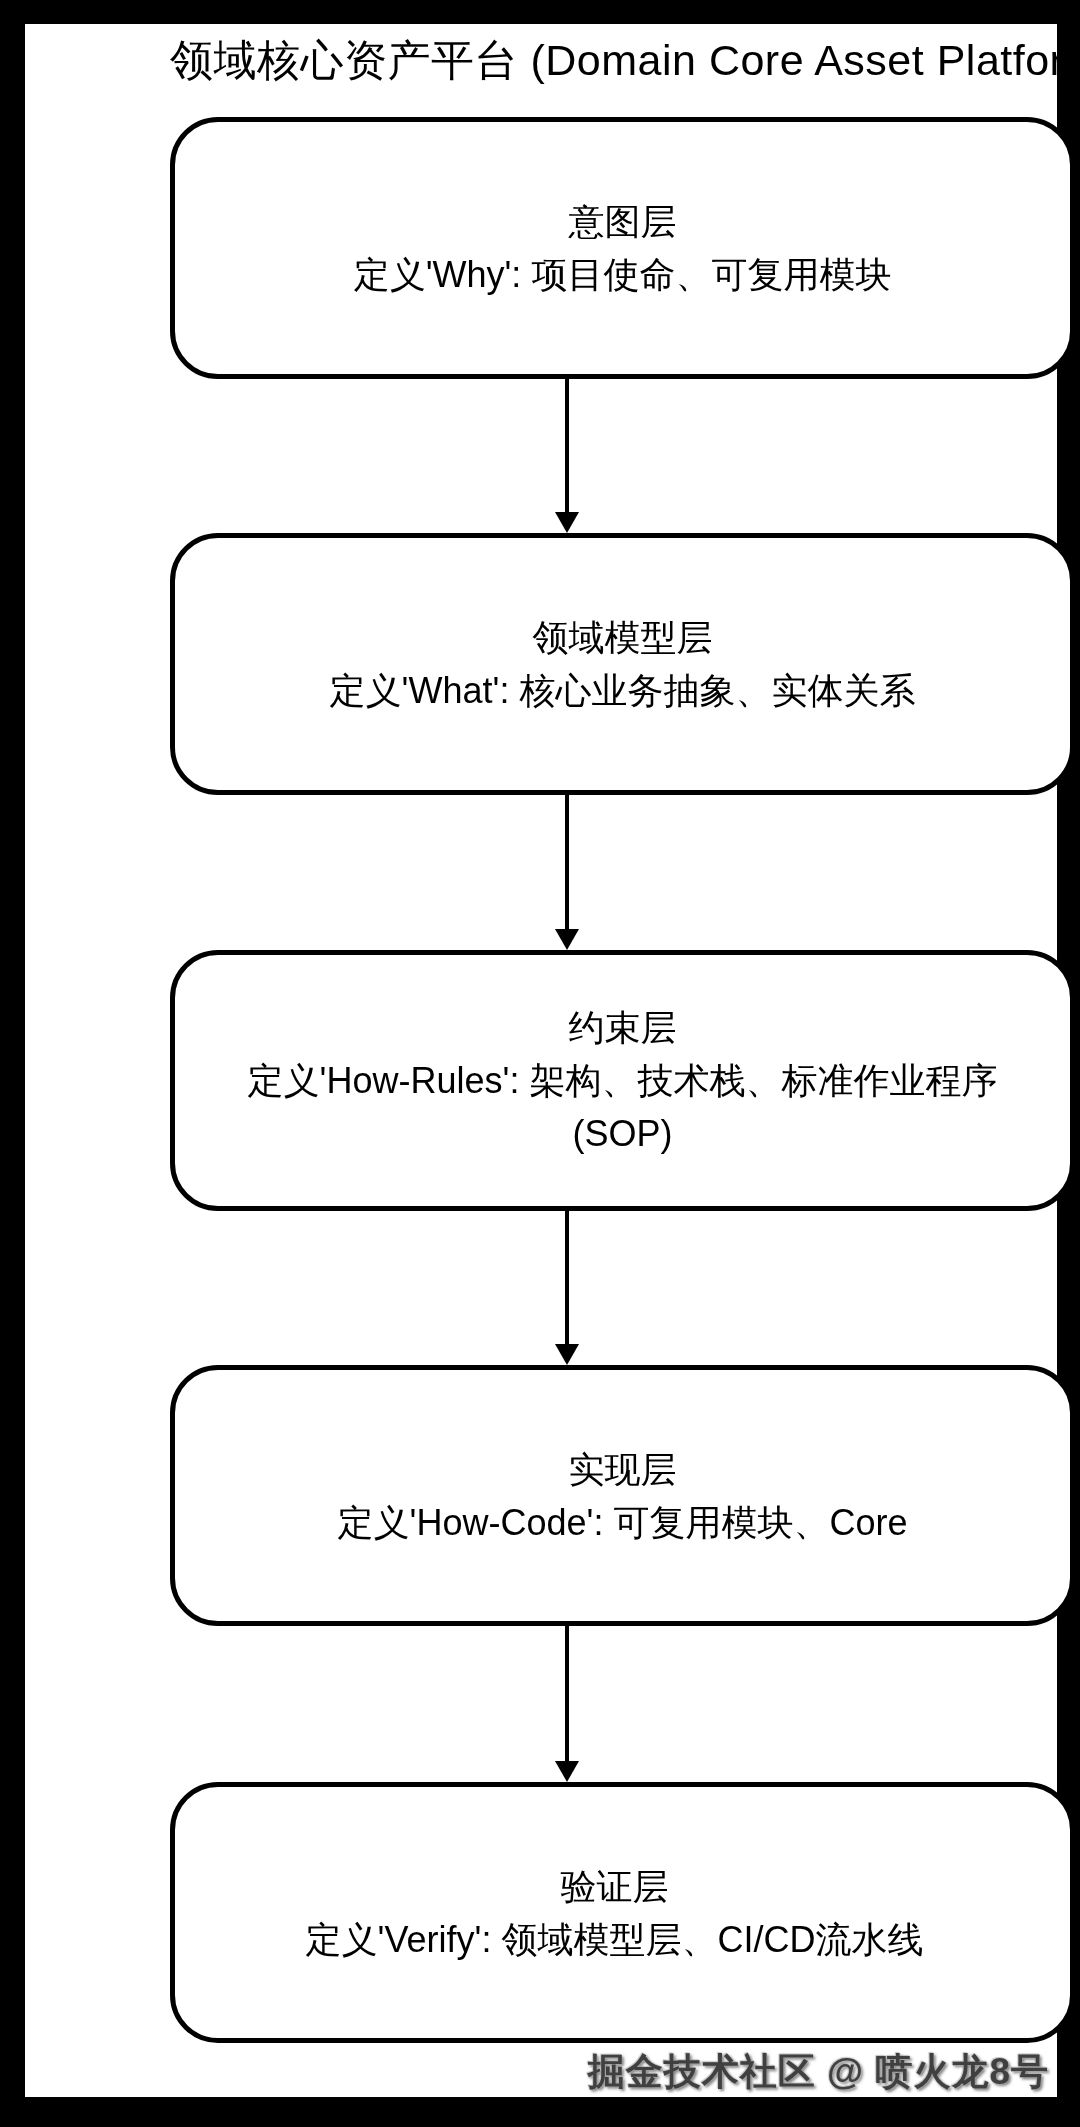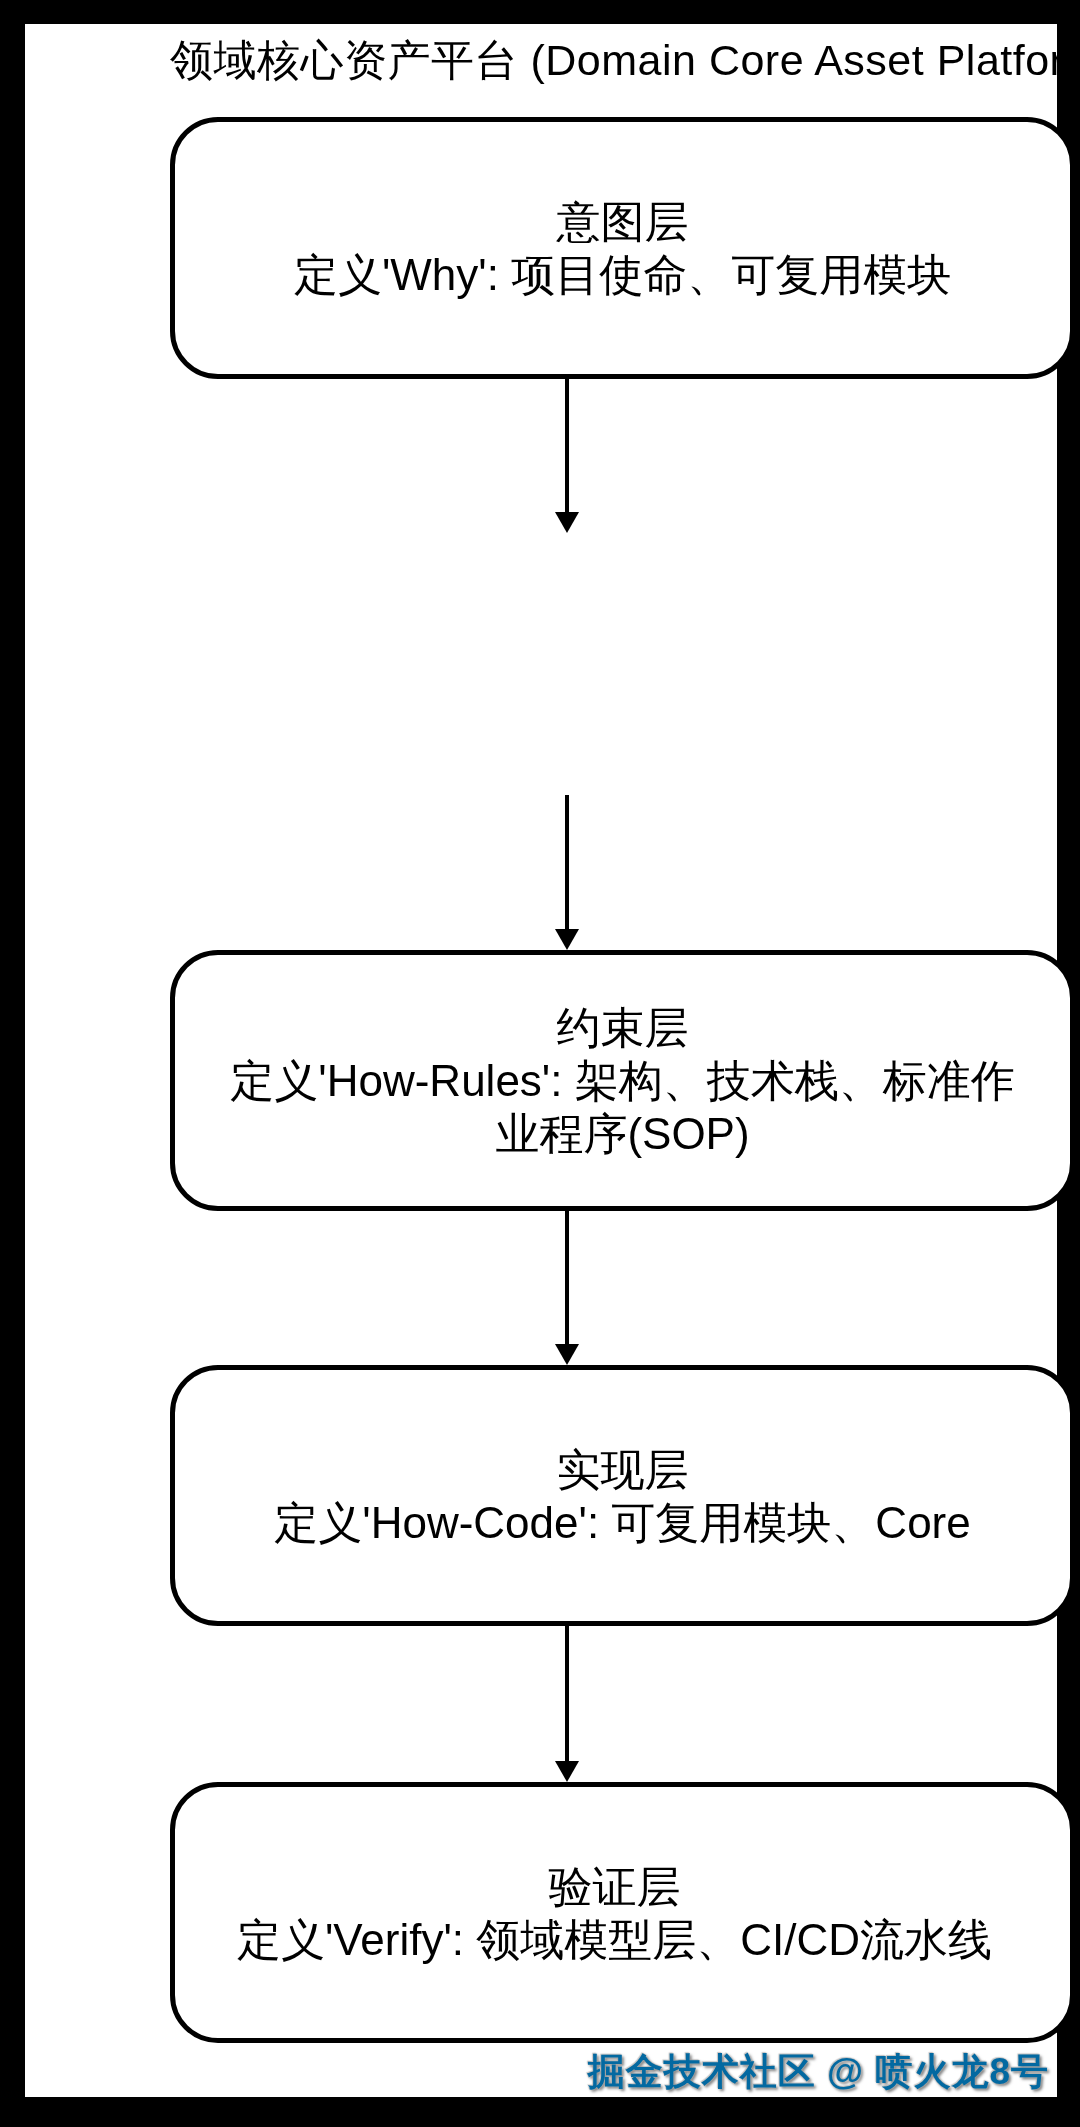--- a/index.html
+++ b/index.html
@@ -42,21 +42,21 @@
     box-sizing: border-box;
     background: #ffffff;
     border: 5px solid #000000;
     border-radius: 48px;
     display: flex;
     flex-direction: column;
     align-items: center;
     justify-content: center;
     text-align: center;
     color: #000000;
-    font-size: 44px;
+    font-size: 36px;
     line-height: 53px;
     padding: 0 36px;
   }
   .node-1 { top: 93px;   height: 262px; }
   .node-2 { top: 509px;  height: 262px; }
   .node-3 { top: 926px;  height: 261px; }
   .node-4 { top: 1341px; height: 261px; text-align: center; }
   .node-5 { top: 1758px; height: 261px; padding-left: 20px; }
   .node-title, .node-desc {
     display: block;
@@ -84,21 +84,21 @@
     border-left: 12px solid transparent;
     border-right: 12px solid transparent;
     border-top: 21px solid #000000;
   }
   .watermark {
     position: absolute;
     right: 8px;
     bottom: 0px;
     font-size: 37px;
     font-weight: bold;
-    color: #0369a1;
+    color: #404040;
     white-space: nowrap;
     text-shadow: 0 0 2px #b5b5b5, 2px 2px 3px #7d7d7d, -1px -1px 1px #cccccc;
     letter-spacing: 1px;
   }
 </style>
 </head>
 <body>
 
 <div class="canvas">
 
@@ -107,20 +107,24 @@
   <div class="node node-1">
     <span class="node-title">意图层</span>
     <span class="node-desc">定义'Why': 项目使命、可复用模块</span>
   </div>
 
   <div class="arrow arrow-1">
     <div class="arrow-line"></div>
     <div class="arrow-head"></div>
   </div>
 
+  <div class="node node-2">
+    <span class="node-title">领域模型层</span>
+    <span class="node-desc">定义'What': 核心业务抽象、实体关系</span>
+  </div>
 
   <div class="arrow arrow-2">
     <div class="arrow-line"></div>
     <div class="arrow-head"></div>
   </div>
 
   <div class="node node-3">
     <span class="node-title">约束层</span>
     <span class="node-desc">定义'How-Rules': 架构、技术栈、标准作业程序(SOP)</span>
   </div>

